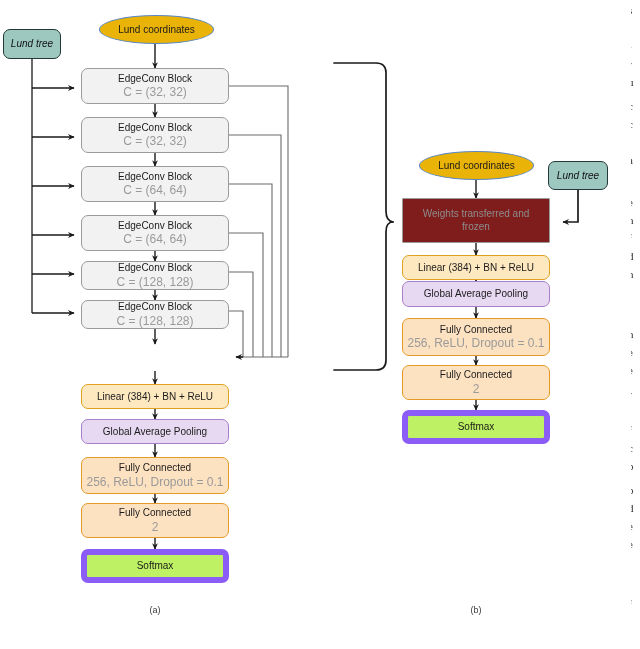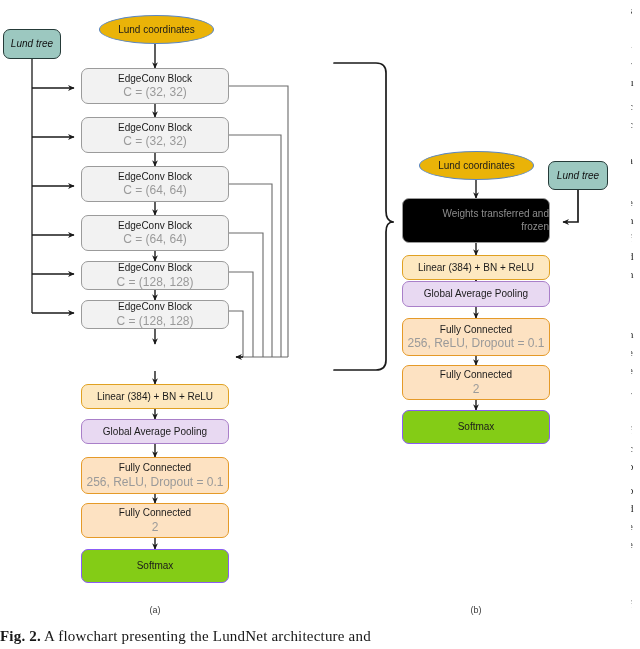--- a/index.html
+++ b/index.html
@@ -48,24 +48,23 @@
   }
   .node.two .l1 { margin-bottom: 1px; }
 
   
   .n-edgeconv {
     background: #f2f2f2;
     border: 1px solid #9b9b9b;
     border-radius: 7px;
   }
   .n-weights {
-    background: #000000;
+    background: #7f1d1d;
     border: 1px solid #9b9b9b;
-    border-radius: 7px;
-    align-items: flex-end;
+    border-radius: 1px;
   }
   .n-weights .l1 { color: #8d8d8d; white-space: normal; }
   .n-concat {
     background: #fdf0cd;
     border: 1px solid #e8b42e;
     border-radius: 7px;
   }
   .n-linear {
     background: #fde8c0;
     border: 1px solid #e0a122;
@@ -75,22 +74,22 @@
     background: #e8d9f2;
     border: 1px solid #a97fc9;
     border-radius: 7px;
   }
   .n-fc {
     background: #fde2c2;
     border: 1px solid #e59a28;
     border-radius: 7px;
   }
   .n-softmax {
-    background: #84cc16;
-    border: 1px solid #8b5cf6;
+    background: #bef264;
+    border: 6px solid #8b5cf6;
     border-radius: 7px;
   }
   .n-lundtree {
     background: #9cc8c0;
     border: 1.6px solid #253a38;
     border-radius: 7px;
   }
   .n-lundtree .l1 {
     font-style: italic;
     font-size: 10px;
@@ -349,18 +348,14 @@
       <div class="gl" style="top: 460px;">o</div>
       <div class="gl" style="top: 484px;">o</div>
       <div class="gl" style="top: 502px;">d</div>
       <div class="gl" style="top: 520px;">e</div>
       <div class="gl" style="top: 538px;">e</div>
       <div class="gl" style="top: 556px;">i</div>
       <div class="gl" style="top: 580px;">l</div>
       <div class="gl" style="top: 598px;">f</div>
     </div>
 
-  <div id="caption">
-    <span class="bold">Fig. 2.</span>
-    <span>A flowchart presenting the LundNet architecture and</span>
-  </div>
 
 </div>
 
 </body></html>

